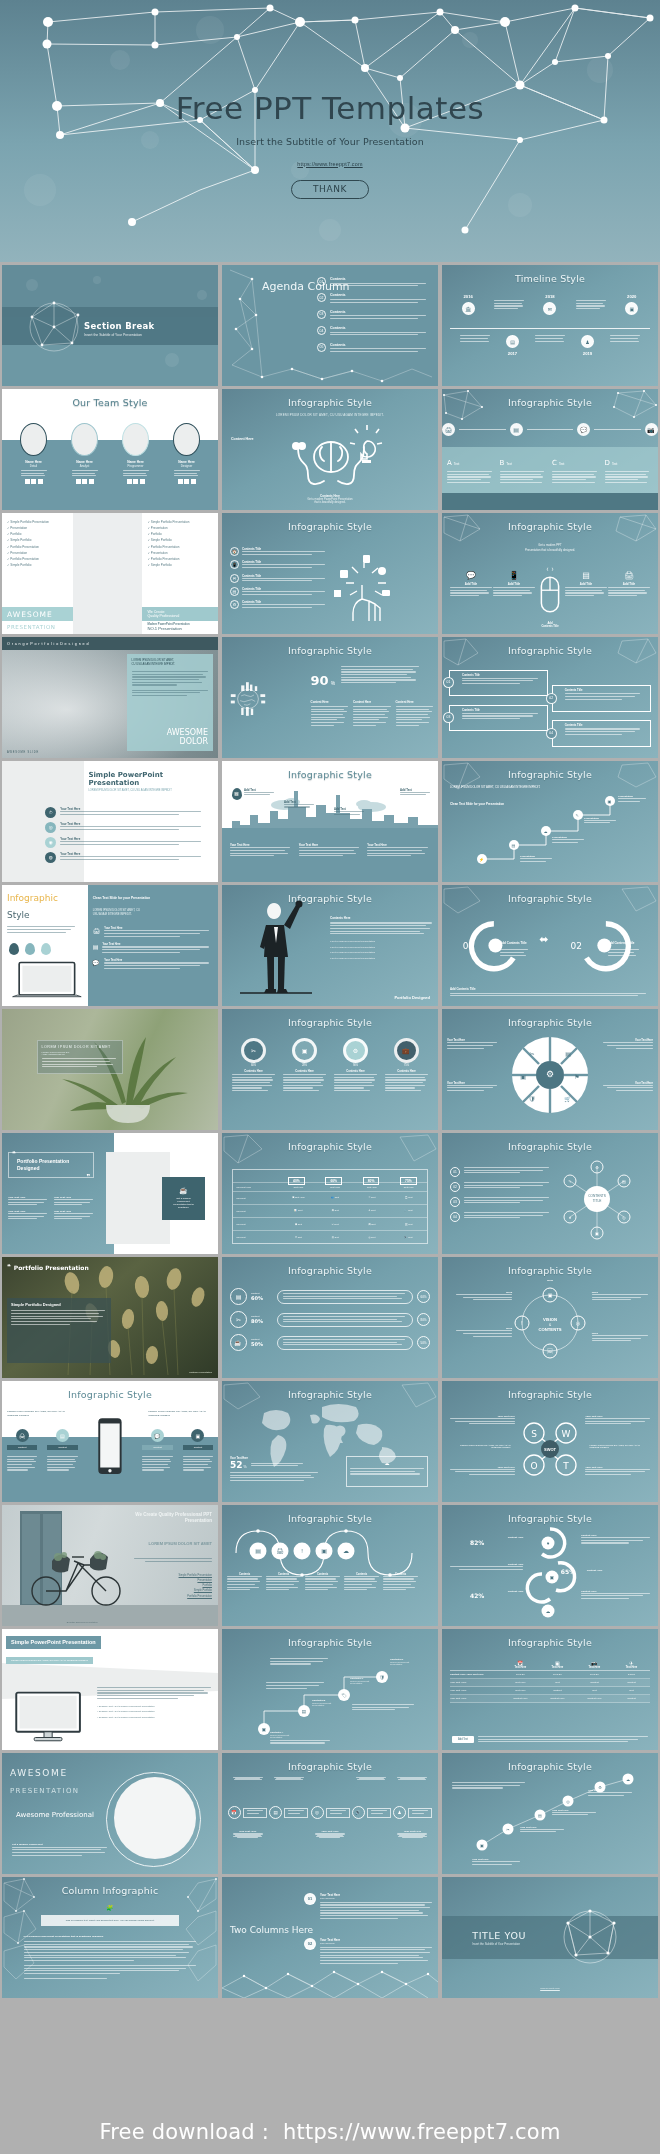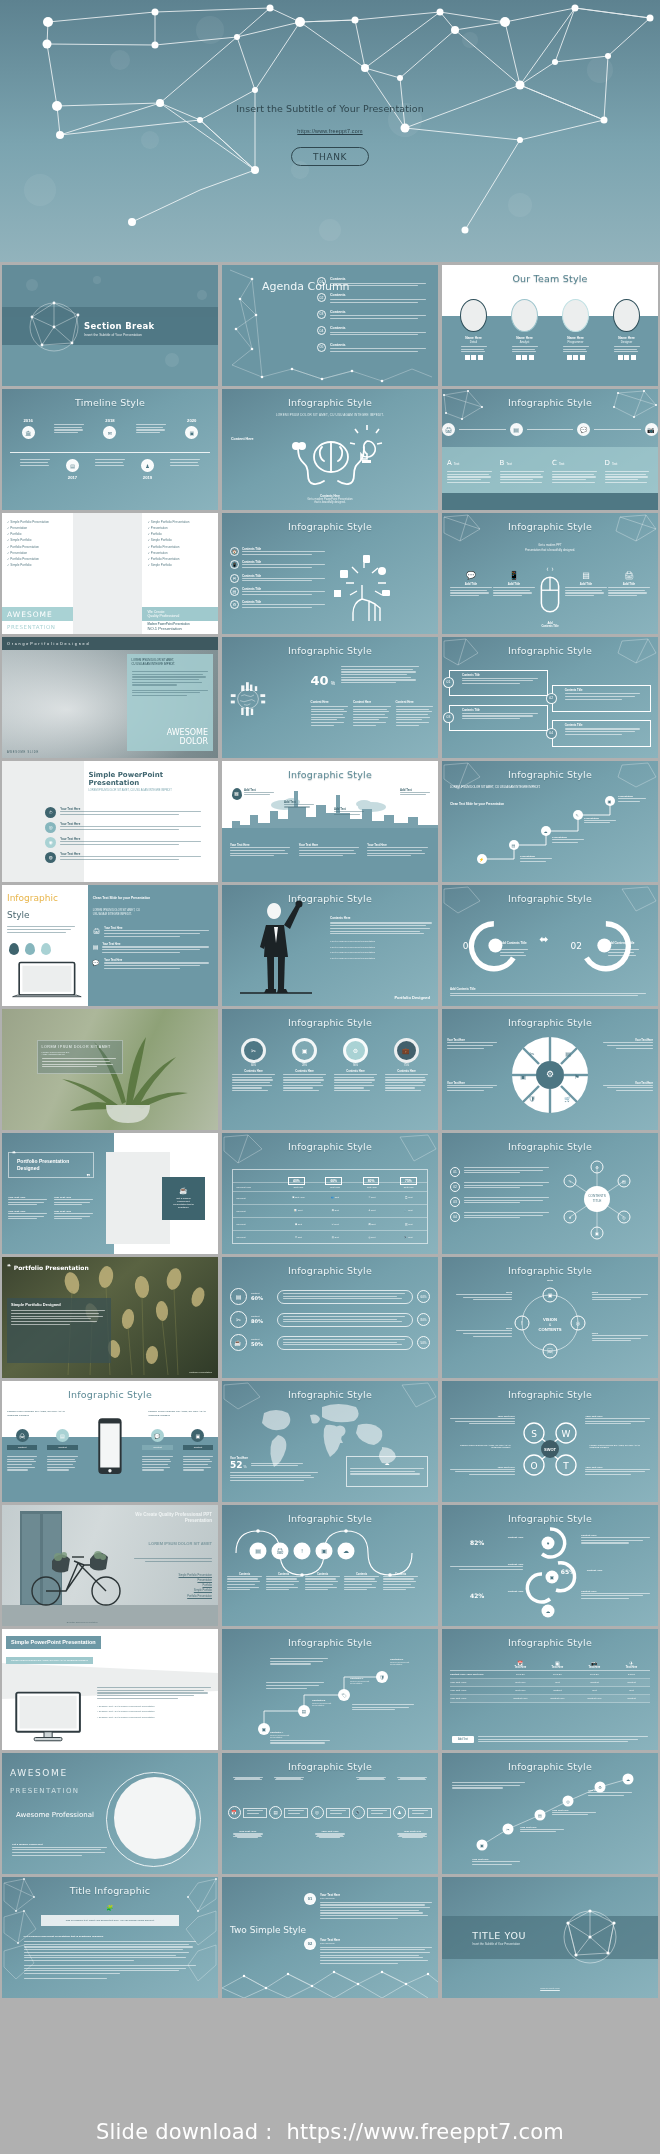--- a/index.html
+++ b/index.html
@@ -167,20 +167,21 @@
       <circle cx="604" cy="120" r="3.5"></circle>
         <circle cx="520" cy="140" r="3"></circle>
       <circle cx="60" cy="135" r="4"></circle>
         <circle cx="255" cy="170" r="4"></circle>
       <circle cx="132" cy="222" r="4"></circle>
         <circle cx="465" cy="230" r="3.5"></circle>
     </g>
   </svg>
 
   <div class="hero-txt">
+    <div class="hero-title">Free PPT Templates</div>
     <div class="hero-sub">Insert the Subtitle of Your Presentation</div>
     <div class="hero-url">https://www.freeppt7.com</div>
     <div class="hero-logo">THANK</div>
   </div>
 </div>
 
 <div class="grid">
 
   <div class="slide">
     <svg class="poly" viewBox="0 0 216 121">
@@ -284,20 +285,86 @@
         <div style="flex:1;">
             <div style="font-size:3.6px;font-weight:bold;">Contents</div>
         <div class="tl" style="width:96%;margin-top:1.5px;"></div>
             <div class="tl" style="width:88%;"></div>
           </div>
       </div>
     </div>
   </div>
 
   <div class="slide">
+    <div class="st">Timeline Style</div>
+    <div style="position:absolute;left:8px;right:8px;top:52%;height:1px;background:rgba(255,255,255,.85);"></div>
+    <div style="position:absolute;left:0;right:0;top:24%;display:flex;justify-content:space-around;padding:0 10px;">
+      <div style="text-align:center;">
+          <div style="font-size:4.2px;font-weight:bold;">2016</div>
+        <div class="dot-c" style="width:13px;height:13px;margin:3px auto 0;background:rgba(255,255,255,.95);">
+            <span style="font-size:5px;color:#4c7784;">🏛</span>
+          </div>
+        </div>
+      <div style="width:30px;">
+          <div class="tl" style="width:100%;margin-top:6px;"></div>
+          <div class="tl" style="width:92%;"></div>
+          <div class="tl" style="width:96%;"></div>
+          <div class="tl" style="width:80%;"></div>
+        </div>
+      <div style="text-align:center;">
+          <div style="font-size:4.2px;font-weight:bold;">2018</div>
+        <div class="dot-c" style="width:13px;height:13px;margin:3px auto 0;background:rgba(255,255,255,.95);">
+            <span style="font-size:5px;color:#4c7784;">✉</span>
+          </div>
+        </div>
+      <div style="width:30px;">
+          <div class="tl" style="width:100%;margin-top:6px;"></div>
+          <div class="tl" style="width:92%;"></div>
+          <div class="tl" style="width:96%;"></div>
+          <div class="tl" style="width:80%;"></div>
+        </div>
+      <div style="text-align:center;">
+          <div style="font-size:4.2px;font-weight:bold;">2020</div>
+        <div class="dot-c" style="width:13px;height:13px;margin:3px auto 0;background:rgba(255,255,255,.95);">
+            <span style="font-size:5px;color:#4c7784;">▣</span>
+          </div>
+        </div>
+    </div>
+    <div style="position:absolute;left:0;right:0;top:58%;display:flex;justify-content:space-around;padding:0 10px;">
+      <div style="width:30px;">
+          <div class="tl" style="width:100%;"></div>
+          <div class="tl" style="width:92%;"></div>
+          <div class="tl" style="width:96%;"></div>
+        </div>
+      <div style="text-align:center;">
+          <div class="dot-c" style="width:13px;height:13px;margin:0 auto;background:rgba(255,255,255,.95);">
+            <span style="font-size:5px;color:#4c7784;">▤</span>
+          </div>
+        <div style="font-size:4.2px;font-weight:bold;margin-top:3px;">2017</div>
+        </div>
+      <div style="width:30px;">
+          <div class="tl" style="width:100%;"></div>
+          <div class="tl" style="width:92%;"></div>
+          <div class="tl" style="width:96%;"></div>
+        </div>
+      <div style="text-align:center;">
+          <div class="dot-c" style="width:13px;height:13px;margin:0 auto;background:rgba(255,255,255,.95);">
+            <span style="font-size:5px;color:#4c7784;">♟</span>
+          </div>
+        <div style="font-size:4.2px;font-weight:bold;margin-top:3px;">2019</div>
+        </div>
+      <div style="width:30px;">
+          <div class="tl" style="width:100%;"></div>
+          <div class="tl" style="width:92%;"></div>
+          <div class="tl" style="width:96%;"></div>
+        </div>
+    </div>
+  </div>
+
+  <div class="slide">
     <div style="position:absolute;inset:0;background:linear-gradient(#fff 0 42%, #6e99a6 42% 100%);"></div>
     <div class="st" style="color:#54818d;">Our Team Style</div>
     <div style="position:absolute;left:6px;right:6px;top:28%;display:flex;justify-content:space-between;">
       <div style="flex:1;text-align:center;">
           <div style="width:27px;height:33px;border:1.3px solid #2e4f5a;border-radius:50%;background:#eceeee;margin:0 auto;"></div>
         <div style="font-size:3.2px;font-weight:bold;color:#fff;margin-top:4px;">Name Here</div>
         <div style="font-size:2.9px;color:#eaf3f5;">Detail</div>
         <div style="margin:2px auto 0;width:26px;">
             <div class="tl" style="width:100%"></div>
             <div class="tl" style="width:90%"></div>
@@ -346,86 +413,20 @@
         <div style="margin:2px auto 0;width:26px;">
             <div class="tl" style="width:100%"></div>
             <div class="tl" style="width:90%"></div>
             <div class="tl" style="width:96%"></div>
           </div>
         <div style="display:flex;gap:1.5px;justify-content:center;margin-top:3px;">
             <span style="width:5px;height:5px;background:#fff;display:block;"></span>
             <span style="width:5px;height:5px;background:#fff;display:block;"></span>
             <span style="width:5px;height:5px;background:#fff;display:block;"></span>
           </div>
-        </div>
-    </div>
-  </div>
-
-  <div class="slide">
-    <div class="st">Timeline Style</div>
-    <div style="position:absolute;left:8px;right:8px;top:52%;height:1px;background:rgba(255,255,255,.85);"></div>
-    <div style="position:absolute;left:0;right:0;top:24%;display:flex;justify-content:space-around;padding:0 10px;">
-      <div style="text-align:center;">
-          <div style="font-size:4.2px;font-weight:bold;">2016</div>
-        <div class="dot-c" style="width:13px;height:13px;margin:3px auto 0;background:rgba(255,255,255,.95);">
-            <span style="font-size:5px;color:#4c7784;">🏛</span>
-          </div>
-        </div>
-      <div style="width:30px;">
-          <div class="tl" style="width:100%;margin-top:6px;"></div>
-          <div class="tl" style="width:92%;"></div>
-          <div class="tl" style="width:96%;"></div>
-          <div class="tl" style="width:80%;"></div>
-        </div>
-      <div style="text-align:center;">
-          <div style="font-size:4.2px;font-weight:bold;">2018</div>
-        <div class="dot-c" style="width:13px;height:13px;margin:3px auto 0;background:rgba(255,255,255,.95);">
-            <span style="font-size:5px;color:#4c7784;">✉</span>
-          </div>
-        </div>
-      <div style="width:30px;">
-          <div class="tl" style="width:100%;margin-top:6px;"></div>
-          <div class="tl" style="width:92%;"></div>
-          <div class="tl" style="width:96%;"></div>
-          <div class="tl" style="width:80%;"></div>
-        </div>
-      <div style="text-align:center;">
-          <div style="font-size:4.2px;font-weight:bold;">2020</div>
-        <div class="dot-c" style="width:13px;height:13px;margin:3px auto 0;background:rgba(255,255,255,.95);">
-            <span style="font-size:5px;color:#4c7784;">▣</span>
-          </div>
-        </div>
-    </div>
-    <div style="position:absolute;left:0;right:0;top:58%;display:flex;justify-content:space-around;padding:0 10px;">
-      <div style="width:30px;">
-          <div class="tl" style="width:100%;"></div>
-          <div class="tl" style="width:92%;"></div>
-          <div class="tl" style="width:96%;"></div>
-        </div>
-      <div style="text-align:center;">
-          <div class="dot-c" style="width:13px;height:13px;margin:0 auto;background:rgba(255,255,255,.95);">
-            <span style="font-size:5px;color:#4c7784;">▤</span>
-          </div>
-        <div style="font-size:4.2px;font-weight:bold;margin-top:3px;">2017</div>
-        </div>
-      <div style="width:30px;">
-          <div class="tl" style="width:100%;"></div>
-          <div class="tl" style="width:92%;"></div>
-          <div class="tl" style="width:96%;"></div>
-        </div>
-      <div style="text-align:center;">
-          <div class="dot-c" style="width:13px;height:13px;margin:0 auto;background:rgba(255,255,255,.95);">
-            <span style="font-size:5px;color:#4c7784;">♟</span>
-          </div>
-        <div style="font-size:4.2px;font-weight:bold;margin-top:3px;">2019</div>
-        </div>
-      <div style="width:30px;">
-          <div class="tl" style="width:100%;"></div>
-          <div class="tl" style="width:92%;"></div>
-          <div class="tl" style="width:96%;"></div>
         </div>
     </div>
   </div>
 
   <div class="slide">
     <div class="st">Infographic Style</div>
     <div style="position:absolute;left:0;right:0;top:20%;text-align:center;font-size:3px;letter-spacing:.2px;line-height:1.5;color:#e2eef0;">LOREM IPSUM DOLOR SIT AMET, CU USU AGAM INTEGRE IMPEDIT.</div>
     <div style="position:absolute;left:9px;top:40%;font-size:3.6px;font-weight:bold;">Content Here</div>
     <svg viewBox="0 0 216 121" style="position:absolute;inset:0;">
       <g stroke="#fff" stroke-width="1.8" fill="none" stroke-linecap="round">
@@ -708,21 +709,21 @@
         <rect x="72" y="76" width="6" height="16"></rect>
         <rect x="22" y="40" width="12" height="7"></rect>
           <rect x="22" y="56" width="10" height="7"></rect>
         <rect x="96" y="40" width="12" height="7"></rect>
           <rect x="98" y="56" width="10" height="7"></rect>
       </g>
       <ellipse cx="65" cy="52" rx="26" ry="24" fill="none" stroke="#fff" stroke-width="1.2"></ellipse>
       <path d="M48,44 q8,-5 16,0 q8,5 16,-2 M45,56 q10,6 20,0 q10,-6 18,2 M55,66 q8,4 16,-2" stroke="#fff" stroke-width="1" fill="none"></path>
     </svg>
     <div style="position:absolute;left:41%;top:24%;display:flex;align-items:baseline;gap:2px;">
-      <span style="font-size:13px;font-weight:bold;font-family:'DejaVu Sans',sans-serif;">40</span>
+      <span style="font-size:13px;font-weight:bold;font-family:'DejaVu Sans',sans-serif;">90</span>
       <span style="font-size:5px;">%</span>
       <div style="margin-left:4px;width:78px;">
           <div class="tl" style="width:100%"></div>
           <div class="tl" style="width:92%"></div>
           <div class="tl" style="width:96%"></div>
           <div class="tl" style="width:84%"></div>
           <div class="tl" style="width:90%"></div>
           <div class="tl" style="width:96%"></div>
           <div class="tl" style="width:70%"></div>
         </div>
@@ -2002,21 +2003,21 @@
           <circle cx="22" cy="2" r=".9"></circle>
           <circle cx="32" cy="20" r=".9"></circle>
           <circle cx="14" cy="34" r=".9"></circle>
           <circle cx="22" cy="34" r=".9"></circle>
           <circle cx="16" cy="66" r=".9"></circle>
           <circle cx="196" cy="34" r=".9"></circle>
           <circle cx="214" cy="2" r=".9"></circle>
           <circle cx="186" cy="20" r=".9"></circle>
         </g>
     </svg>
-    <div class="st">Title Infographic</div>
+    <div class="st">Column Infographic</div>
     <div style="position:absolute;left:0;right:0;top:22%;text-align:center;font-size:6px;color:#fff;">🧩</div>
     <div style="position:absolute;left:18%;right:18%;top:31%;background:rgba(255,255,255,.82);padding:4px 6px;text-align:center;">
       <div style="font-size:2.4px;color:#3e646e;line-height:1.5;">This is a sample text. Insert your desired text here. You can change colors and Text.</div>
     </div>
     <div style="position:absolute;left:10%;right:10%;top:48%;">
       <div style="font-size:2.5px;font-weight:bold;">Get a modern PowerPoint Presentation that is beautifully designed.</div>
       <div style="margin-top:3px;">
           <div class="tl" style="width:100%"></div>
           <div class="tl" style="width:96%"></div>
           <div class="tl" style="width:98%"></div>
@@ -2032,21 +2033,21 @@
           <div class="tl" style="width:90%"></div>
           <div class="tl" style="width:56%"></div>
         </div>
       <div style="margin-top:4px;">
           <div class="tl" style="width:48%"></div>
         </div>
     </div>
   </div>
 
   <div class="slide">
-    <div style="position:absolute;left:8px;top:40%;font-size:9px;line-height:1.2;color:#f0f7f9;font-family:'DejaVu Sans',sans-serif;">Two Simple Style</div>
+    <div style="position:absolute;left:8px;top:40%;font-size:9px;line-height:1.2;color:#f0f7f9;font-family:'DejaVu Sans',sans-serif;">Two Columns Here</div>
     <div style="position:absolute;left:38%;top:13%;right:6px;display:flex;gap:4px;">
       <div class="dot-c" style="width:12px;height:12px;flex:none;font-size:4px;background:rgba(255,255,255,.95);color:#4c7784;font-weight:bold;">01</div>
       <div style="flex:1;">
           <div style="font-size:2.9px;font-weight:bold;">Your Text Here</div>
         <div style="font-size:2.4px;opacity:.85;">Two Columns</div>
         <div style="margin-top:2px;">
             <div class="tl" style="width:100%"></div>
             <div class="tl" style="width:94%"></div>
             <div class="tl" style="width:98%"></div>
             <div class="tl" style="width:88%"></div>
@@ -2113,15 +2114,15 @@
     <div style="position:absolute;left:14%;top:44%;">
       <div style="font-size:9.5px;letter-spacing:.6px;color:#eef6f8;font-family:'DejaVu Sans',sans-serif;">TITLE YOU</div>
       <div style="font-size:2.8px;color:#dce9ec;margin-top:1px;">Insert the Subtitle of Your Presentation</div>
     </div>
     <div style="position:absolute;left:0;right:0;bottom:7%;text-align:center;font-size:2.4px;color:#e2eef0;text-decoration:underline;">www.freeppt7.com</div>
   </div>
 
 </div>
 
 <div class="footer">
-  <span>Slide download :</span>
+  <span>Free download :</span>
   <span class="u">https://www.freeppt7.com</span>
 </div>
 
 </body></html>

